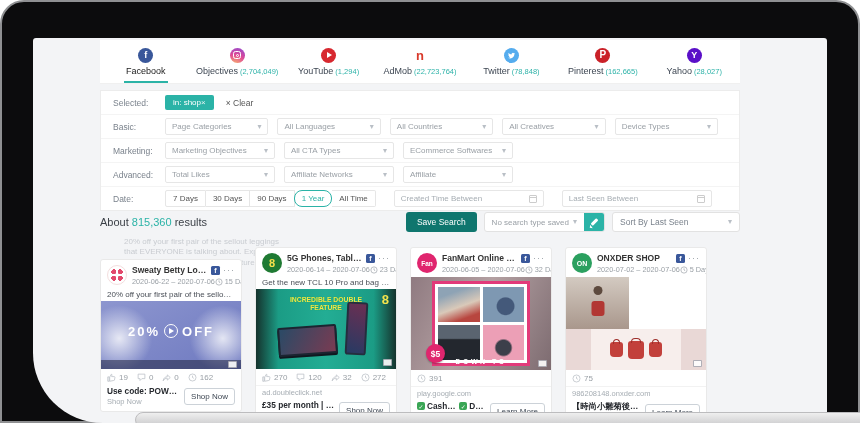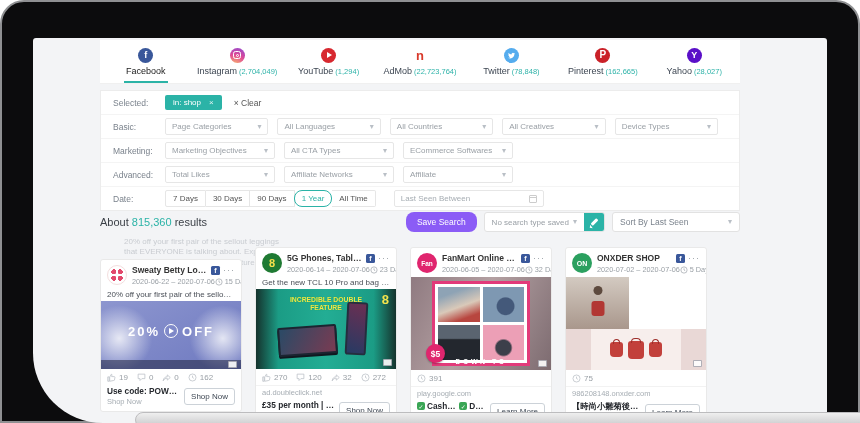--- a/index.html
+++ b/index.html
@@ -35,40 +35,40 @@
   .ticon.am{background:transparent;color:#d93a2b;font-size:13px;font-weight:bold}
   .ticon.tw{background:#55acee}
   .ticon.pi{background:#ca2128;font-size:10px}
   .ticon.ya{background:#5a0fc8}
 
   
   .filters{background:#fff;border:1px solid #ececec;margin-top:6px}
   .frow{display:flex;align-items:center;padding:3px 12px;min-height:23px;border-top:1px solid #f4f4f4}
   .frow:first-child{border-top:none}
   .flabel{width:52px;font-size:8.5px;color:#7a828c;flex:none}
-  .tag{background:#2bb3a7;color:#fff;font-size:8px;padding:3px 8px;border-radius:2px;display:flex;align-items:flex-end;gap:8px;cursor:pointer}
+  .tag{background:#2bb3a7;color:#fff;font-size:8px;padding:3px 8px;border-radius:2px;display:flex;align-items:flex-end;gap:0;cursor:pointer}
   .tag-x{font-size:8px;opacity:.85}
   .clear{margin-left:12px;font-size:8.5px;color:#555;cursor:pointer}
   .dd{width:110px;height:17px;border:1px solid #e6e6e6;border-radius:2px;display:flex;align-items:center;justify-content:space-between;padding:0 6px;margin-right:9px;font-size:8px;color:#9aa0a6;background:#fff;cursor:pointer;white-space:nowrap}
   .chev{color:#b9bfc6;font-size:8px;line-height:1}
   .seg{display:flex;align-items:center}
   .segbtn{padding:3px 7px;font-size:8px;color:#555;border:1px solid #e6e6e6;border-left:none;cursor:pointer;background:#fff}
   .segbtn:first-child{border-left:1px solid #e6e6e6;border-radius:2px 0 0 2px}
   .segbtn:last-child{border-radius:0 2px 2px 0}
   .segbtn.active{border:1px solid #2bb3a7;color:#2bb3a7;border-radius:8px;position:relative;z-index:1;margin-left:-1px}
   .dinput{width:150px;height:17px;border:1px solid #e6e6e6;border-radius:2px;display:flex;align-items:center;justify-content:space-between;padding:0 6px;margin-left:18px;font-size:8px;color:#a6adb3;background:#fff;cursor:text}
   .cal{width:8px;height:8px;border:1px solid #ccc;border-radius:1px;position:relative}
   .cal::before{content:"";position:absolute;top:1.5px;left:0;right:0;border-top:1px solid #ccc}
 
   
   .rbar{display:flex;align-items:center;height:22px}
   .about{font-size:11px;color:#3a3f46}
   .about .cnt{color:#2bb3a7}
   .rbar-right{margin-left:auto;display:flex;align-items:center;gap:7px}
-  .savebtn{background:#8b5cf6;color:#fff;font-size:8.5px;padding:5px 11px;border-radius:8px;cursor:pointer;white-space:nowrap}
+  .savebtn{background:#0f766e;color:#fff;font-size:8.5px;padding:5px 11px;border-radius:3px;cursor:pointer;white-space:nowrap}
   .savedbox{display:flex;align-items:stretch;border:1px solid #e2e2e2;border-radius:3px;overflow:hidden;height:20px;background:#fff}
   .savedtxt{display:flex;align-items:center;gap:4px;padding:0 7px;font-size:8px;color:#9aa0a6;white-space:nowrap;cursor:pointer}
   .pencilbtn{width:20px;background:#2bb3a7;display:flex;align-items:center;justify-content:center;cursor:pointer}
   .pencil{width:9px;height:9px;position:relative}
   .pencil::before{content:"";position:absolute;left:3px;top:0;width:3px;height:8px;background:#fff;transform:rotate(45deg);border-radius:1px}
   .pencil::after{content:"";position:absolute;left:0;bottom:-1px;width:0;height:0;border-left:3px solid #fff;border-top:3px solid transparent;transform:rotate(10deg)}
   .sortdd{width:128px;height:20px;border:1px solid #e2e2e2;border-radius:3px;display:flex;align-items:center;justify-content:space-between;padding:0 7px;font-size:8.5px;color:#7a828c;background:#fff;cursor:pointer;white-space:nowrap}
 
   
   .cardsec{position:relative;margin-top:4px}
@@ -154,21 +154,21 @@
           <span class="ticon fb">f</span>
           <span class="tab-lbl">
               <span class="tab-name">Facebook</span>
             </span>
         </div>
         <div class="tab">
           <span class="ticon ig">
               <span class="ig-frame"></span>
             </span>
           <span class="tab-lbl">
-              <span class="tab-name">Instagram</span>
+              <span class="tab-name">Objectives</span>
               <span class="tab-count">(2,704,049)</span>
             </span>
         </div>
         <div class="tab">
           <span class="ticon yt">
               <span class="yt-play"></span>
             </span>
           <span class="tab-lbl">
               <span class="tab-name">YouTube</span>
               <span class="tab-count">(1,294)</span>
@@ -272,20 +272,24 @@
         </div>
         <div class="frow">
           <span class="flabel">Date:</span>
           <span class="seg">
             <span class="segbtn">7 Days</span>
             <span class="segbtn">30 Days</span>
             <span class="segbtn">90 Days</span>
             <span class="segbtn active">1 Year</span>
             <span class="segbtn">All Time</span>
           </span>
+          <span class="dinput">
+              <span>Created Time Between</span>
+              <span class="cal"></span>
+            </span>
           <span class="dinput">
               <span>Last Seen Between</span>
               <span class="cal"></span>
             </span>
         </div>
       </div>
 
       <div class="rbar">
         <span class="about"><span>About</span> <span class="cnt">815,360</span> <span>results</span></span>
         <span class="rbar-right">

